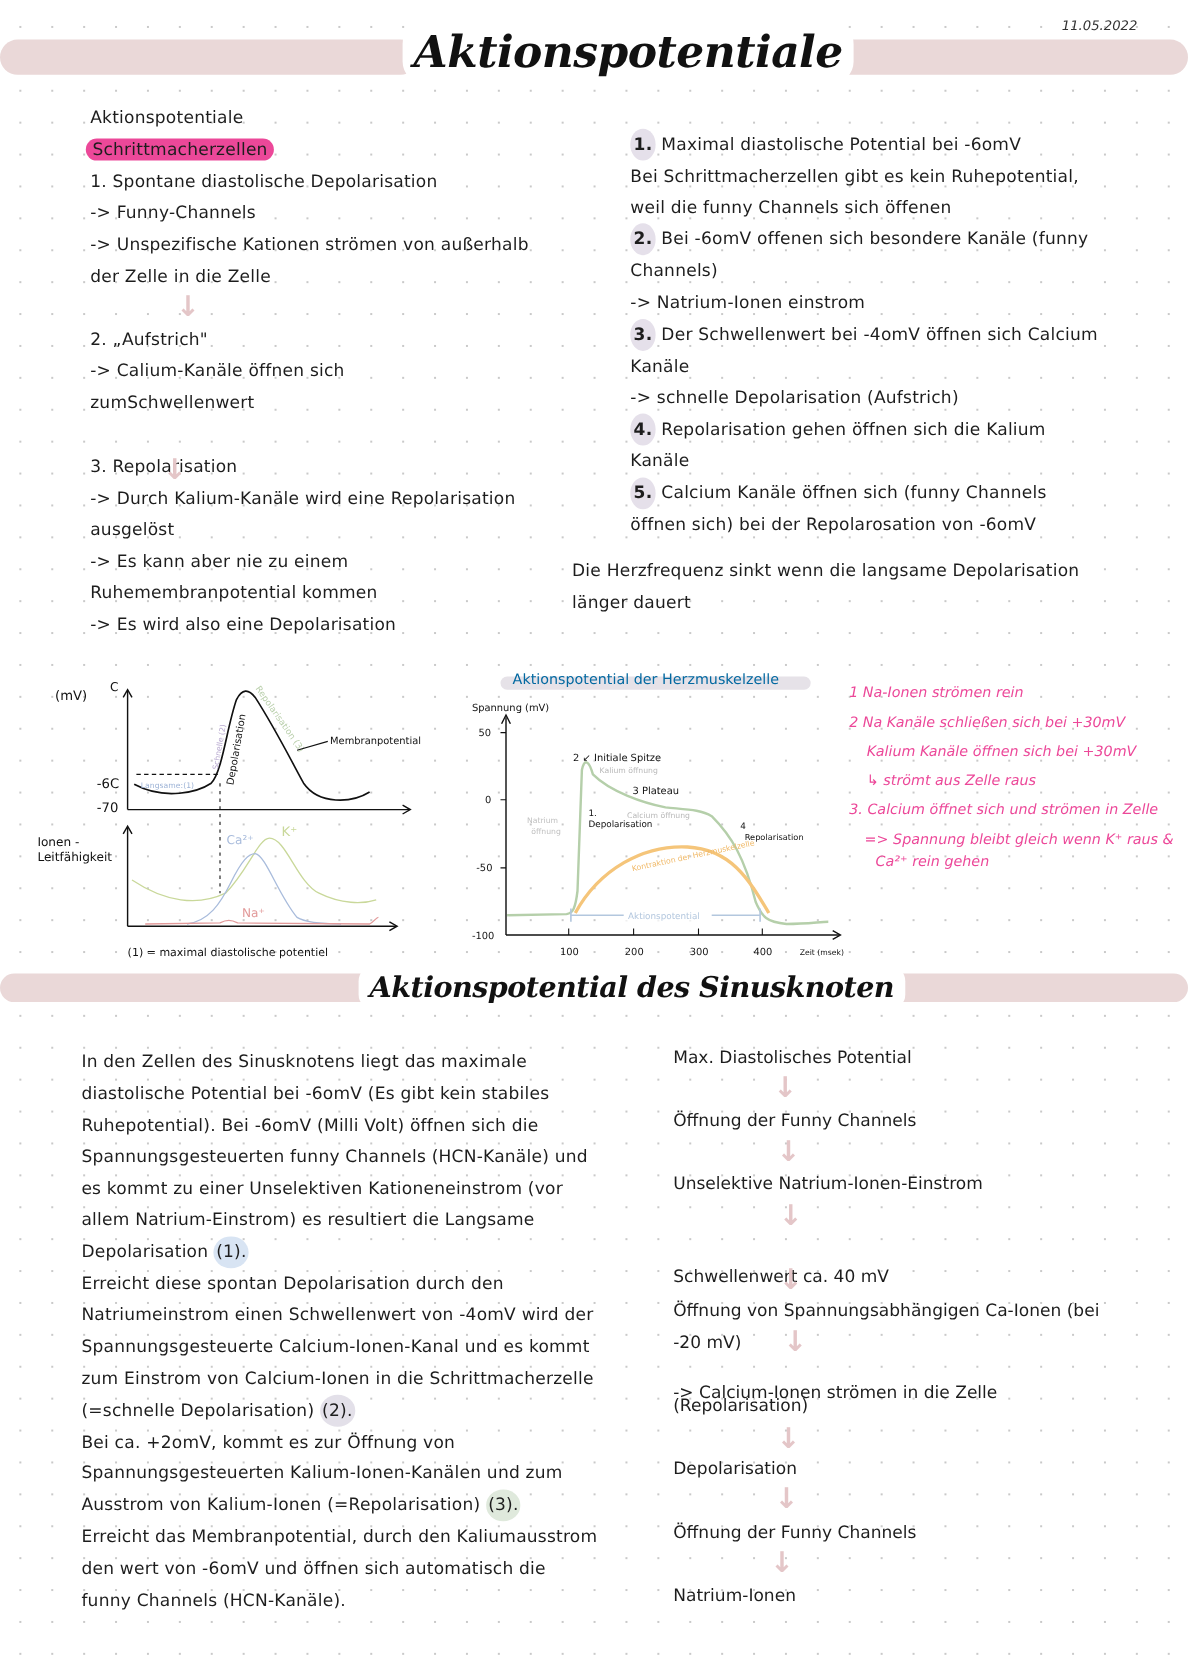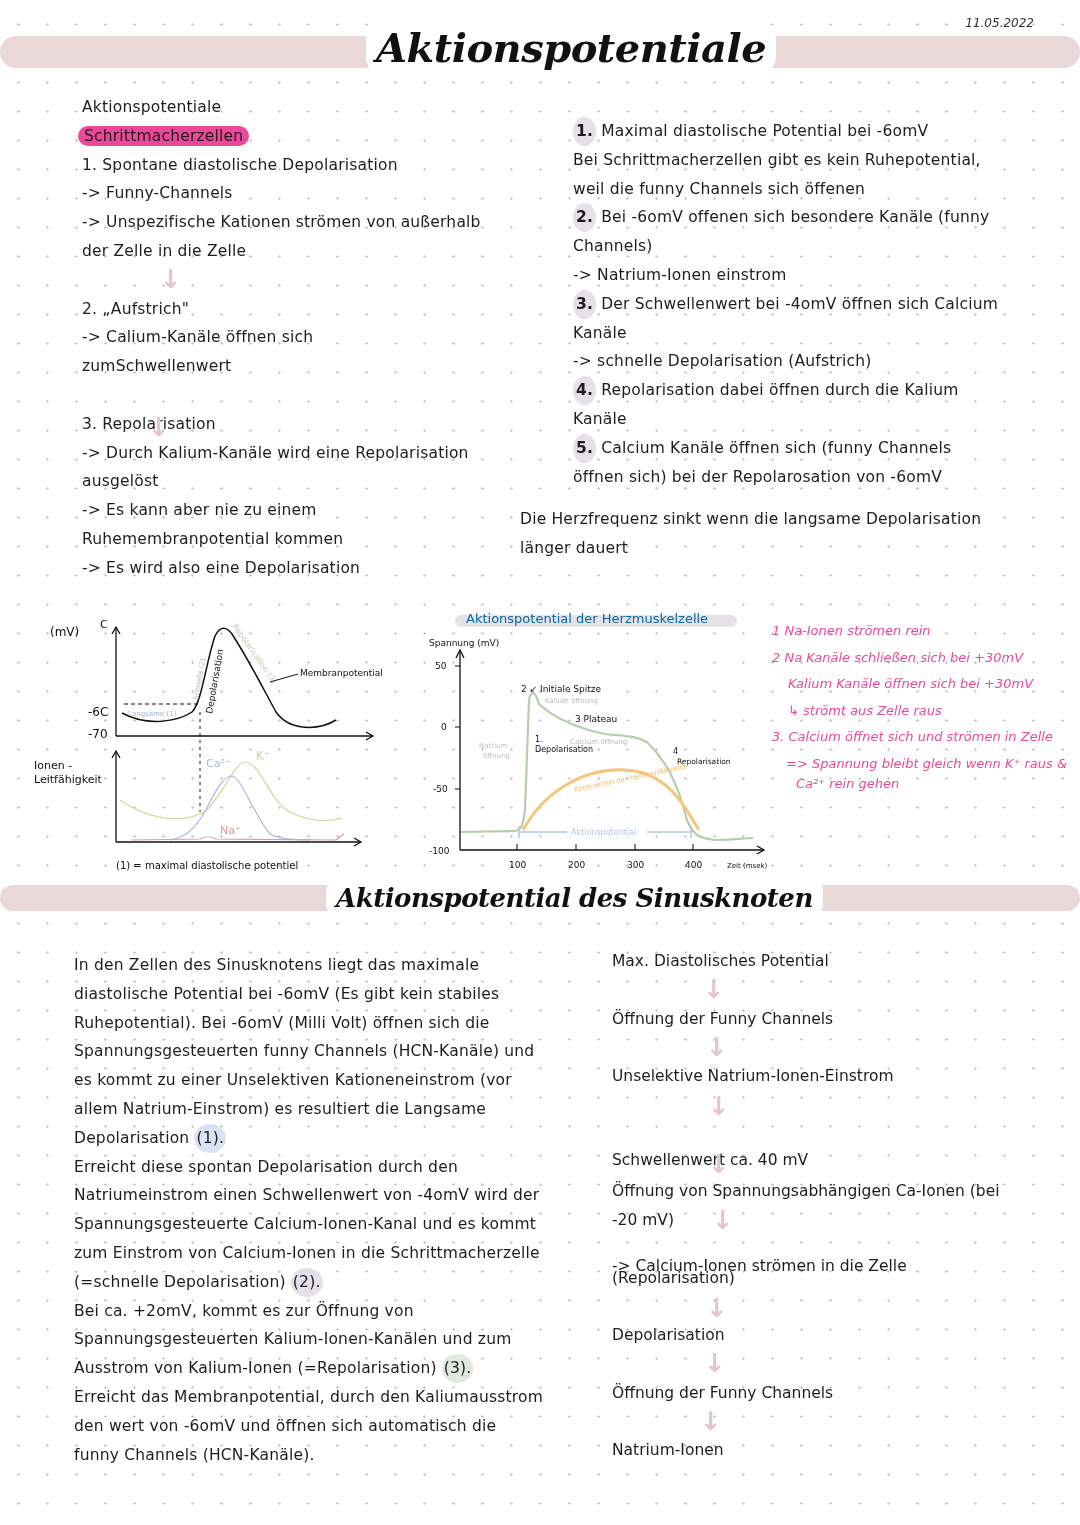--- a/index.html
+++ b/index.html
@@ -61,21 +61,21 @@
 <div class="abs txt" style="left:543px;top:117px;margin-left:30px;">
   <div><span class="num-badge">1.</span> <span>Maximal diastolische Potential bei -6omV</span></div>
   <div>Bei Schrittmacherzellen gibt es kein Ruhepotential,</div>
   <div>weil die funny Channels sich öffenen</div>
   <div><span class="num-badge">2.</span> <span>Bei -6omV offenen sich besondere Kanäle (funny</span></div>
   <div>Channels)</div>
   <div>-&gt; Natrium-Ionen einstrom</div>
   <div><span class="num-badge">3.</span> <span>Der Schwellenwert bei -4omV öffnen sich Calcium</span></div>
   <div>Kanäle</div>
   <div>-&gt; schnelle Depolarisation (Aufstrich)</div>
-  <div><span class="num-badge">4.</span> <span>Repolarisation dabei öffnen durch die Kalium</span></div>
+  <div><span class="num-badge">4.</span> <span>Repolarisation gehen öffnen sich die Kalium</span></div>
   <div>Kanäle</div>
   <div><span class="num-badge">5.</span> <span>Calcium Kanäle öffnen sich (funny Channels</span></div>
   <div>öffnen sich) bei der Repolarosation von -6omV</div>
 </div>
 <div class="abs txt" style="left:520px;top:505px;">
   <div>Die Herzfrequenz sinkt wenn die langsame Depolarisation</div>
   <div>länger dauert</div>
 </div>
 
 <svg class="abs" style="left:20px;top:612px;" width="410" height="265" viewBox="0 0 410 265">

